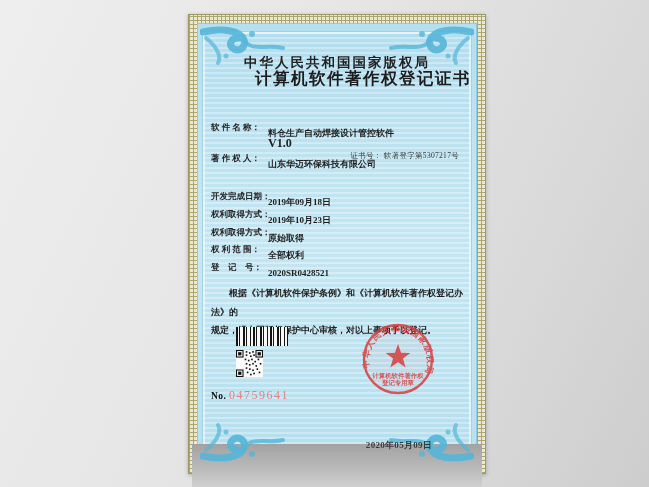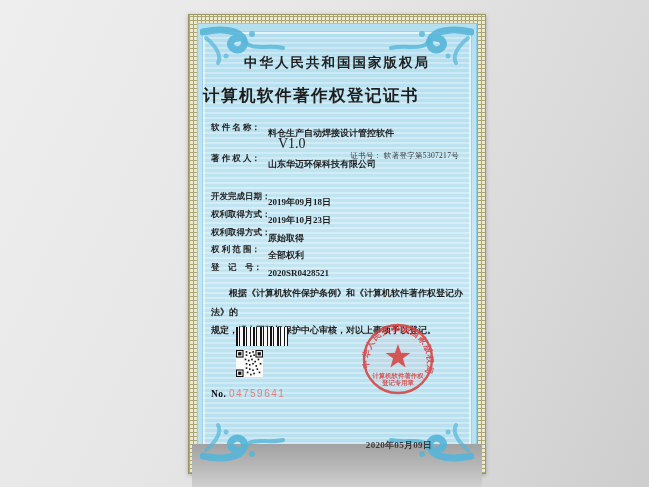--- a/index.html
+++ b/index.html
@@ -36,48 +36,48 @@
   .corner.tl { top:2px; left:2px; }
   .corner.tr { top:2px; right:2px; transform:scaleX(-1); }
   .corner.bl { bottom:2px; left:2px; transform:scaleY(-1); }
   .corner.br { bottom:2px; right:2px; transform:scale(-1,-1); }
 
   .authority {
     position:absolute; top:22px; left:0; width:100%; text-align:center;
     font-size:13.5px; font-weight:700; color:#222; letter-spacing:2px;
   }
   .cert-title {
-    position:absolute; top:53px; left:0; width:100%; text-align:left;
+    position:absolute; top:36px; left:0; width:100%; text-align:right;
     font-size:16.5px; font-weight:700; color:#1d1d1d; letter-spacing:1.5px;
   }
   .cert-no {
     position:absolute; top:71px; right:12px;
     font-size:7.5px; color:#333; letter-spacing:.3px;margin-top:48px;
   }
   .row { position:absolute; left:8px; white-space:nowrap; color:#222; }
   .row .lbl { display:inline-block; width:57px; font-weight:700; font-size:8.5px; vertical-align:top; }
   .row .val { font-size:9px; font-weight:700; color:#1e1e1e; }
-  .r0 { top:90px; } .rv { top:104px; left:75px; font-size:14px; font-weight:400; color:#1e1e1e; position:absolute; }
+  .r0 { top:90px; } .rv { top:104px; left:65px; font-size:12px; font-weight:700; color:#1e1e1e; position:absolute; }
   .r1 { top:121px; } .r2 { top:159px; } .r3 { top:177px; } .r4 { top:195px; } .r5 { top:212px; } .r6 { top:230px; }
   .statement {
     position:absolute; top:252px; left:8px; width:256px;
     font-size:9px; line-height:18.5px; color:#1e1e1e; font-weight:700;
   }
   .statement .l1 { text-indent:18px; }
   .barcode {
     position:absolute; left:33px; top:295px; width:52px; height:19px;
     background:repeating-linear-gradient(90deg,
       #141414 0 2px,#f7f7f7 2px 3px,#141414 3px 4px,#f7f7f7 4px 7px,
       #141414 7px 9px,#f7f7f7 9px 10px,#141414 10px 11px,#f7f7f7 11px 14px,
       #141414 14px 15px,#f7f7f7 15px 17px);
   }
   .qr { position:absolute; left:33px; top:318px; width:27px; height:27px; }
   .serial { position:absolute; left:8px; top:356px; font-size:9.5px; white-space:nowrap; }
   .serial .pfx { color:#111; font-weight:700; letter-spacing:.5px; }
-  .serial .num { color:#e87d7d; letter-spacing:1.5px; font-family:Liberation Sans, sans-serif; font-size:10px; }
+  .serial .num { color:#e87d7d; letter-spacing:1.5px; font-family:Liberation Serif, serif; font-size:12px; }
   .issue-date {
     position:absolute; left:158px; top:359px; width:76px; text-align:center;
     font-size:9px; font-weight:700; color:#3a3a3a; z-index:4; letter-spacing:.3px;margin-top:48px;
   }
   .seal { position:absolute; left:159px; top:291px; width:72px; height:72px; z-index:6; opacity:.88; }
   .shadow {
     position:absolute; left:192px; top:444px; width:290px; height:43px;
     background:linear-gradient(180deg,#a2a2a2 0%,#b9b9b9 55%,#d0d0d0 100%);
   }
 </style>

